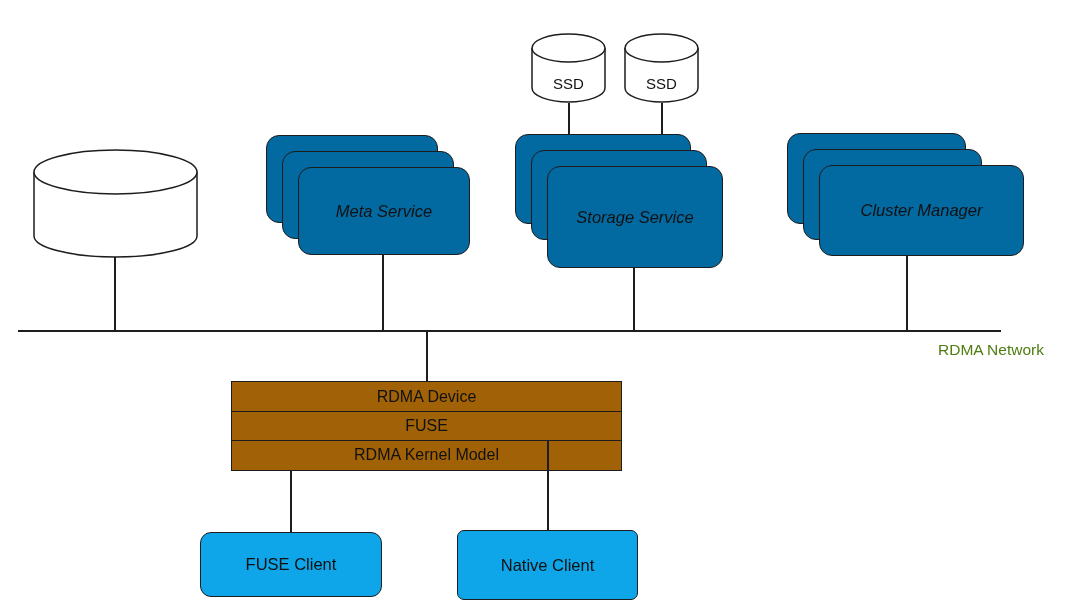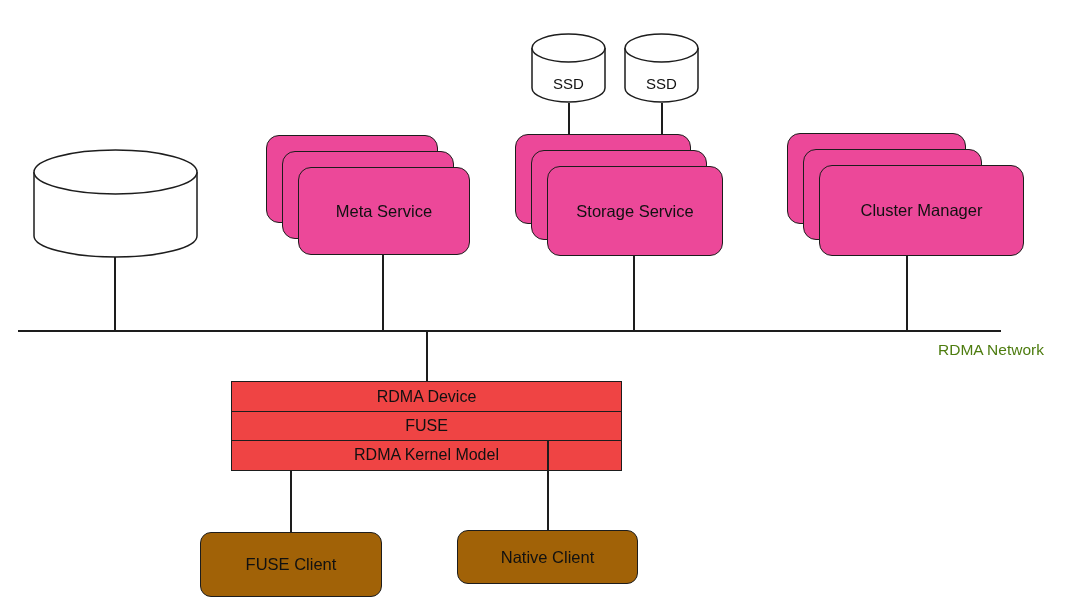--- a/index.html
+++ b/index.html
@@ -9,39 +9,40 @@
     background:#ffffff;
     font-family:"Liberation Sans", sans-serif;
     color:#111111;
     overflow:hidden;
   }
   .edge{position:absolute;background:#1d1d1d;}
   .edge.v{width:2px;}
   .edge.h{height:2px;}
   .card{
     position:absolute;
-    background:#ec4899;
+    background:#0369a1;
     border:1.5px solid #1d1d1d;
     border-radius:13px;
     display:flex;align-items:center;justify-content:center;
     font-size:16.5px;
     box-sizing:border-box;
+    font-style:italic;
   }
   .client{
     position:absolute;
-    background:#a16207;
+    background:#0ea5e9;
     border:1.5px solid #1d1d1d;
     border-radius:11px;
     display:flex;align-items:center;justify-content:center;
     font-size:16.5px;
     box-sizing:border-box;
   }
   .stackbox{
     position:absolute;
-    background:#ef4444;
+    background:#a16207;
     border:1.5px solid #1d1d1d;
     box-sizing:border-box;
     text-align:right;
   }
   .stackbox .row{
     height:29px;
     display:flex;align-items:center;justify-content:center;
     font-size:16px;
     box-sizing:border-box;
   }
@@ -100,38 +101,38 @@
   </div>
 
   <div class="card" style="left:266px;top:135px;width:172px;height:88px;"></div>
   <div class="card" style="left:282px;top:151px;width:172px;height:88px;"></div>
   <div class="card" style="left:298px;top:167px;width:172px;height:88px;">
     <span>Meta Service</span>
   </div>
 
   <div class="card" style="left:515px;top:134px;width:176px;height:90px;"></div>
   <div class="card" style="left:531px;top:150px;width:176px;height:90px;"></div>
-  <div class="card" style="left:547px;top:166px;width:176px;height:90px;">
+  <div class="card" style="left:547px;top:166px;width:176px;height:102px;">
     <span>Storage Service</span>
   </div>
 
   <div class="card" style="left:787px;top:133px;width:179px;height:91px;"></div>
   <div class="card" style="left:803px;top:149px;width:179px;height:91px;"></div>
   <div class="card" style="left:819px;top:165px;width:205px;height:91px;">
     <span>Cluster Manager</span>
   </div>
 
   <div class="stackbox" style="left:231px;top:381px;width:391px;height:90px;">
     <div class="row">RDMA Device</div>
     <div class="row">FUSE</div>
     <div class="row">RDMA Kernel Model</div>
   </div>
 
   <div class="edge v" style="left:547px;top:440px;height:91px;"></div>
 
   <div class="client" style="left:200px;top:532px;width:182px;height:65px;">
     <span>FUSE Client</span>
   </div>
-  <div class="client" style="left:457px;top:530px;width:181px;height:54px;">
+  <div class="client" style="left:457px;top:530px;width:181px;height:70px;border-radius:7px;">
     <span>Native Client</span>
   </div>
 
 </div>
 
 </body></html>

